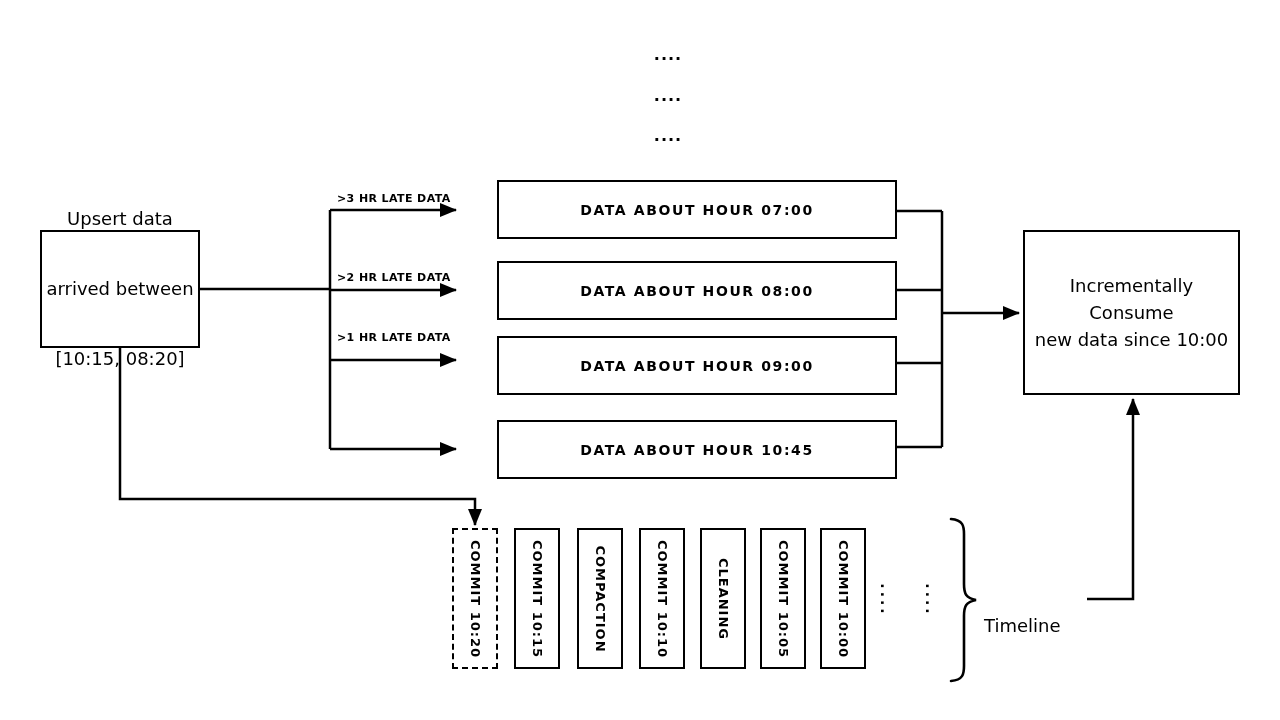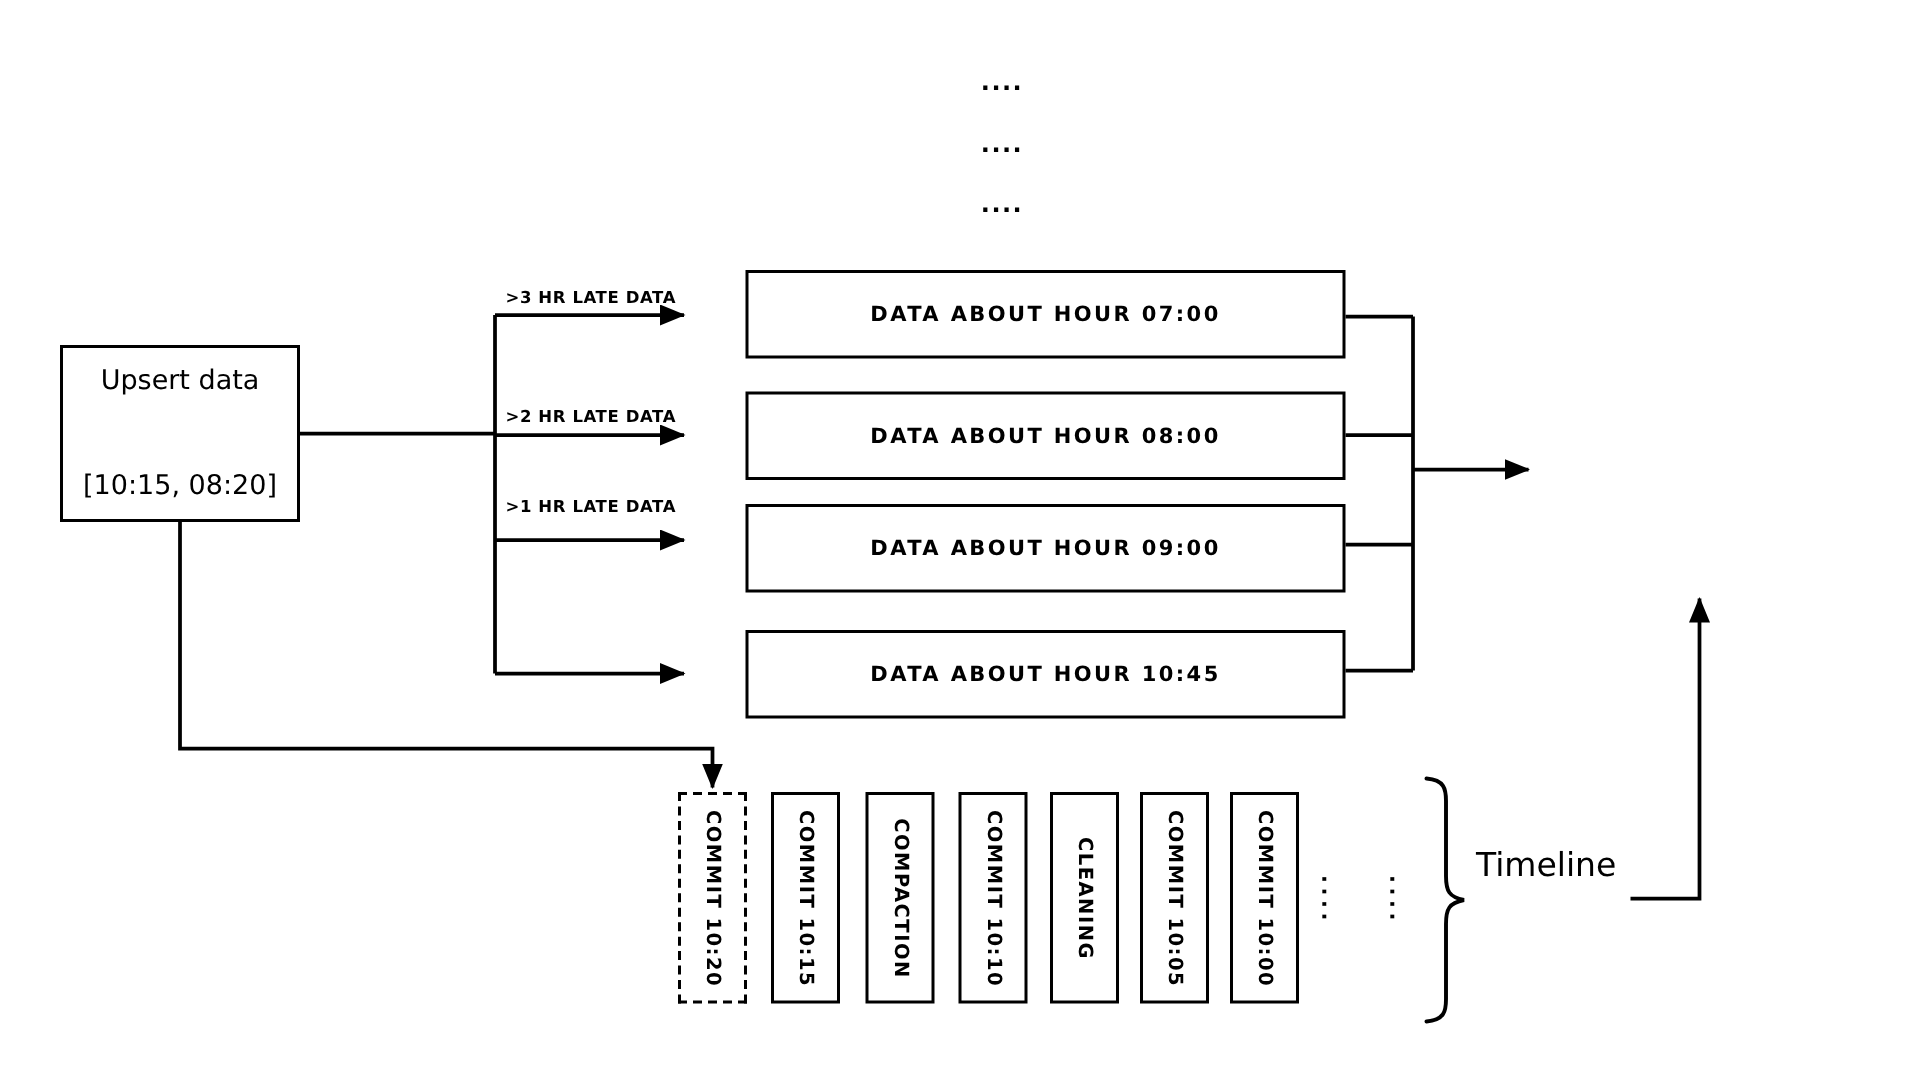--- a/index.html
+++ b/index.html
@@ -44,21 +44,21 @@
   .c-1{left:452px}.c-2{left:514px}.c-3{left:577px}.c-4{left:639px}
   .c-5{left:700px}.c-6{left:760px}.c-7{left:820px}
   .tl-dots{
     position:absolute;top:588px;width:24px;height:24px;
     display:flex;align-items:center;justify-content:center;
     font-size:14px;font-weight:700;letter-spacing:3px;
     transform:rotate(90deg);white-space:nowrap;
   }
   .tld-1{left:870px}.tld-2{left:915px}
   .timeline-label{
-    position:absolute;left:984px;top:562px;font-size:22px;line-height:32px;
+    position:absolute;left:984px;top:610px;font-size:18px;line-height:32px;
   }
 </style>
 </head>
 <body>
 
 <div id="canvas">
 
   <svg id="wires" viewBox="0 0 1280 720" xmlns="http://www.w3.org/2000/svg">
     <defs>
       <marker id="arr" markerUnits="userSpaceOnUse" markerWidth="18" markerHeight="14" refX="16" refY="7" orient="auto">
@@ -88,32 +88,37 @@
                C966,602 964,606 964,616 L964,666 C964,674 963,680 951,681"></path>
     </g>
   </svg>
 
   <div class="top-dots dots-1">....</div>
   <div class="top-dots dots-2">....</div>
   <div class="top-dots dots-3">....</div>
 
   <div class="box upsert-box">
     <div>Upsert data</div>
+    <div>arrived between</div>
     <div>[10:15, 08:20]</div>
   </div>
 
   <div class="late-label late-1">&gt;3 HR LATE DATA</div>
   <div class="late-label late-2">&gt;2 HR LATE DATA</div>
   <div class="late-label late-3">&gt;1 HR LATE DATA</div>
 
   <div class="box hour-box hour-1">DATA ABOUT HOUR 07:00</div>
   <div class="box hour-box hour-2">DATA ABOUT HOUR 08:00</div>
   <div class="box hour-box hour-3">DATA ABOUT HOUR 09:00</div>
   <div class="box hour-box hour-4">DATA ABOUT HOUR 10:45</div>
 
+  <div class="box consume-box">
+    <div>Incrementally Consume</div>
+    <div>new data since 10:00</div>
+  </div>
 
   <div class="commit-box dashed c-1">
     <span class="commit-label">COMMIT 10:20</span>
   </div>
   <div class="commit-box c-2">
     <span class="commit-label">COMMIT 10:15</span>
   </div>
   <div class="commit-box c-3">
     <span class="commit-label">COMPACTION</span>
   </div>

